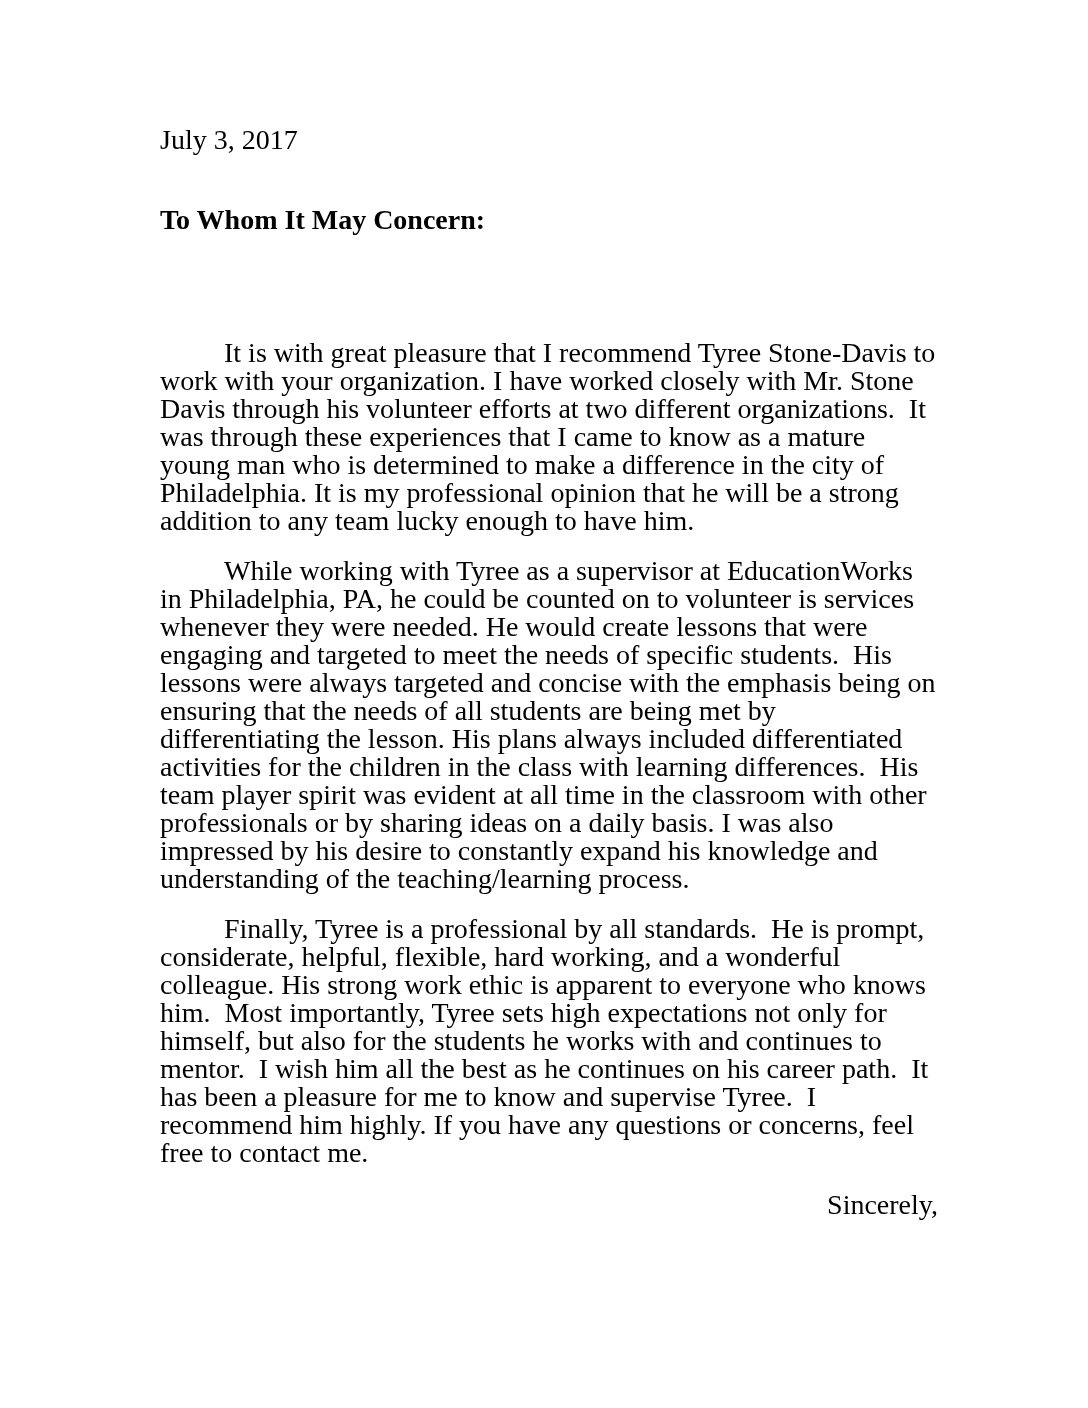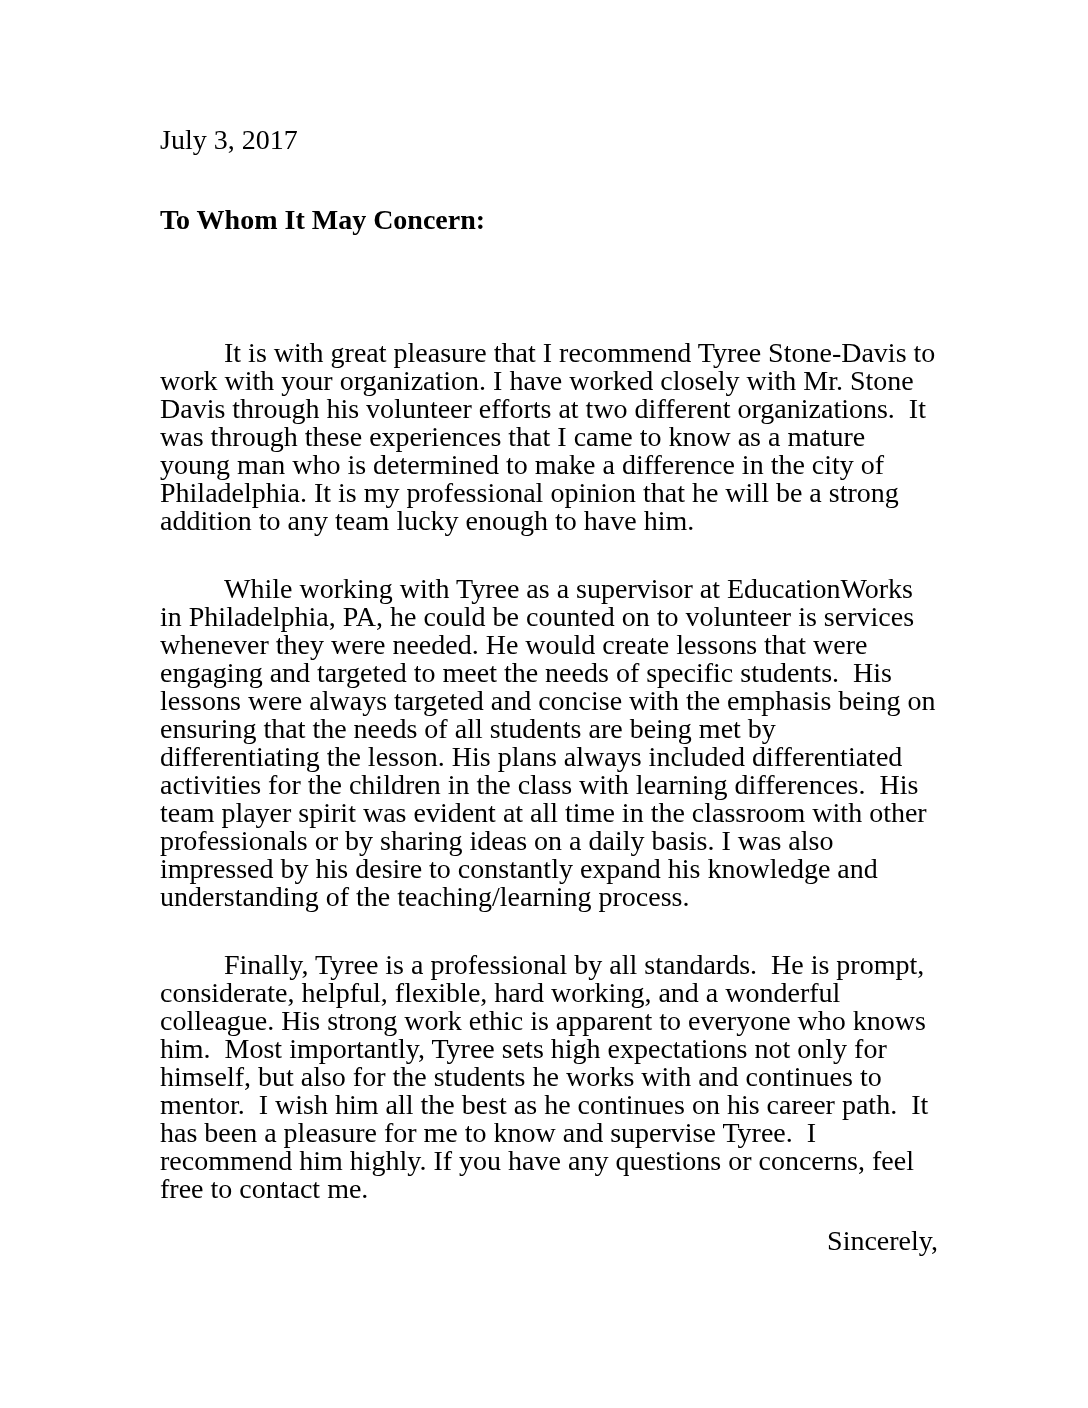--- a/index.html
+++ b/index.html
@@ -39,21 +39,21 @@
   p.para {
     margin: 0;
     text-indent: 64px;
     white-space: pre-wrap;
     text-align: left;
   }
   p.para.first {
     margin-top: 105px;
   }
   p.para + p.para {
-    margin-top: 40px;
+    margin-top: 22px;
   }
   .closing {
     margin-top: 24px;
     white-space: pre-wrap;
     text-align: right;
   }
   .signature-block {
     margin-top: 80px;
   }
   .signature-block div {

